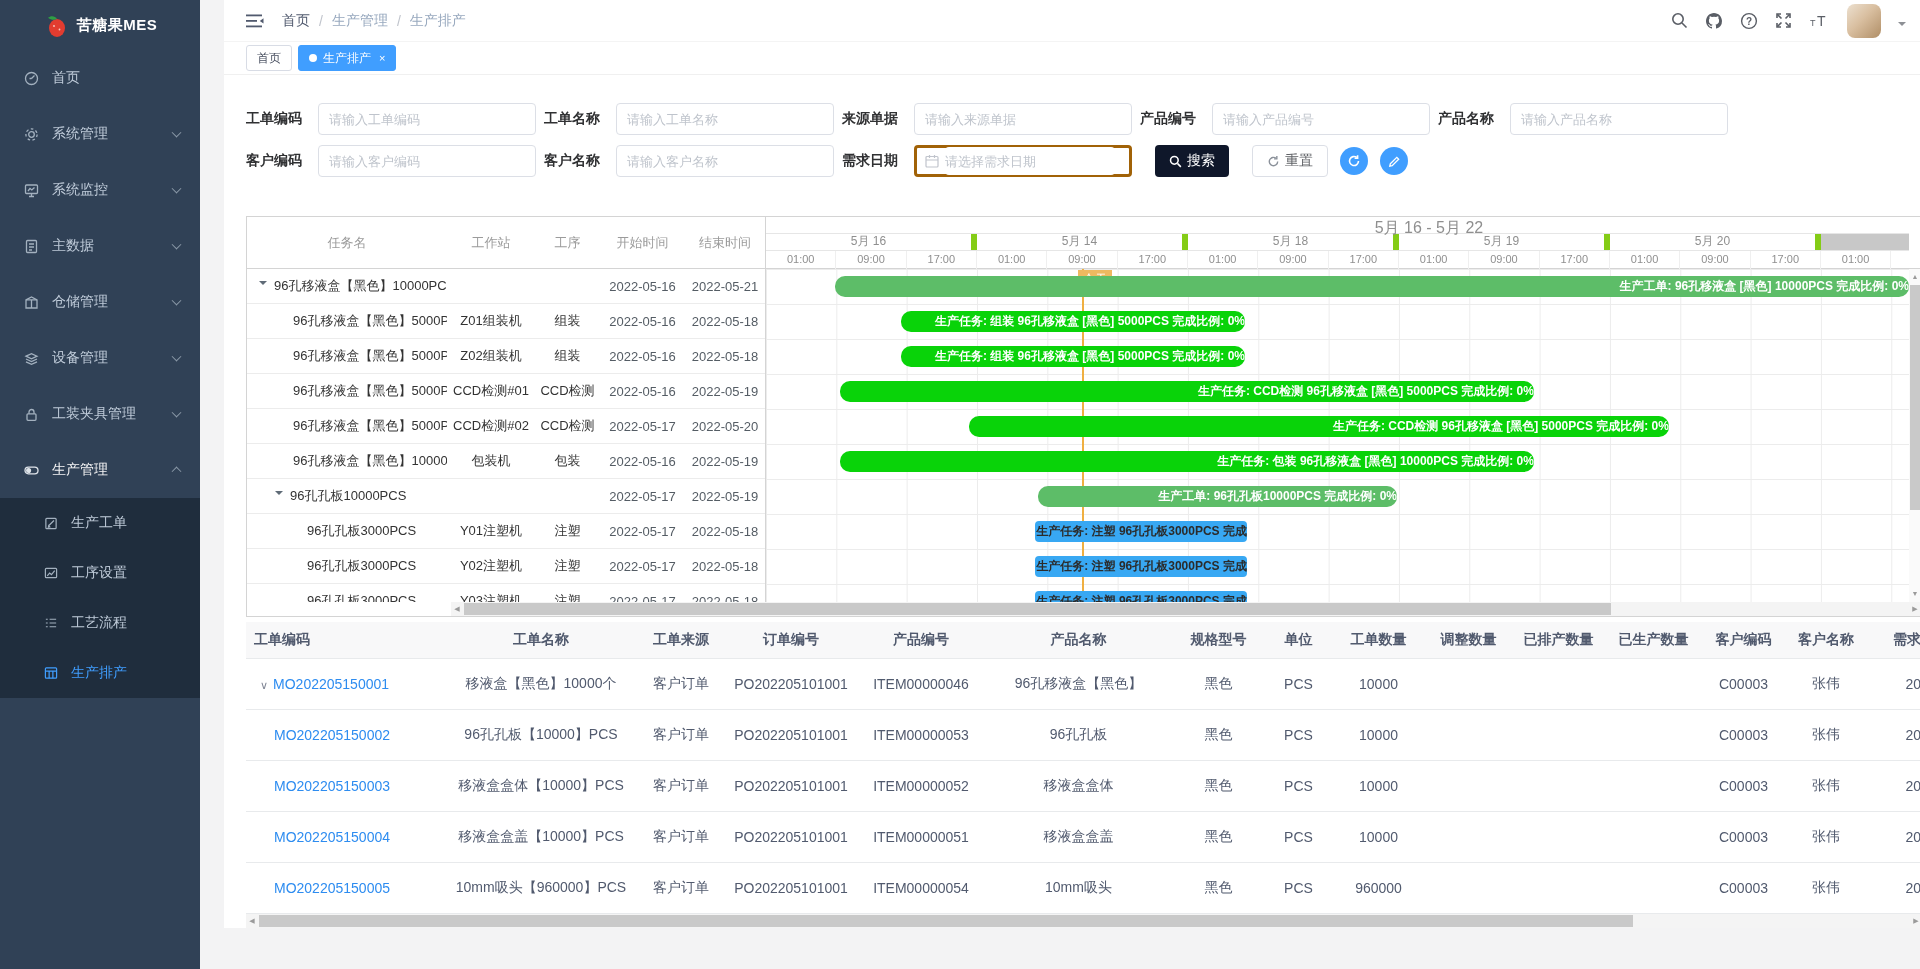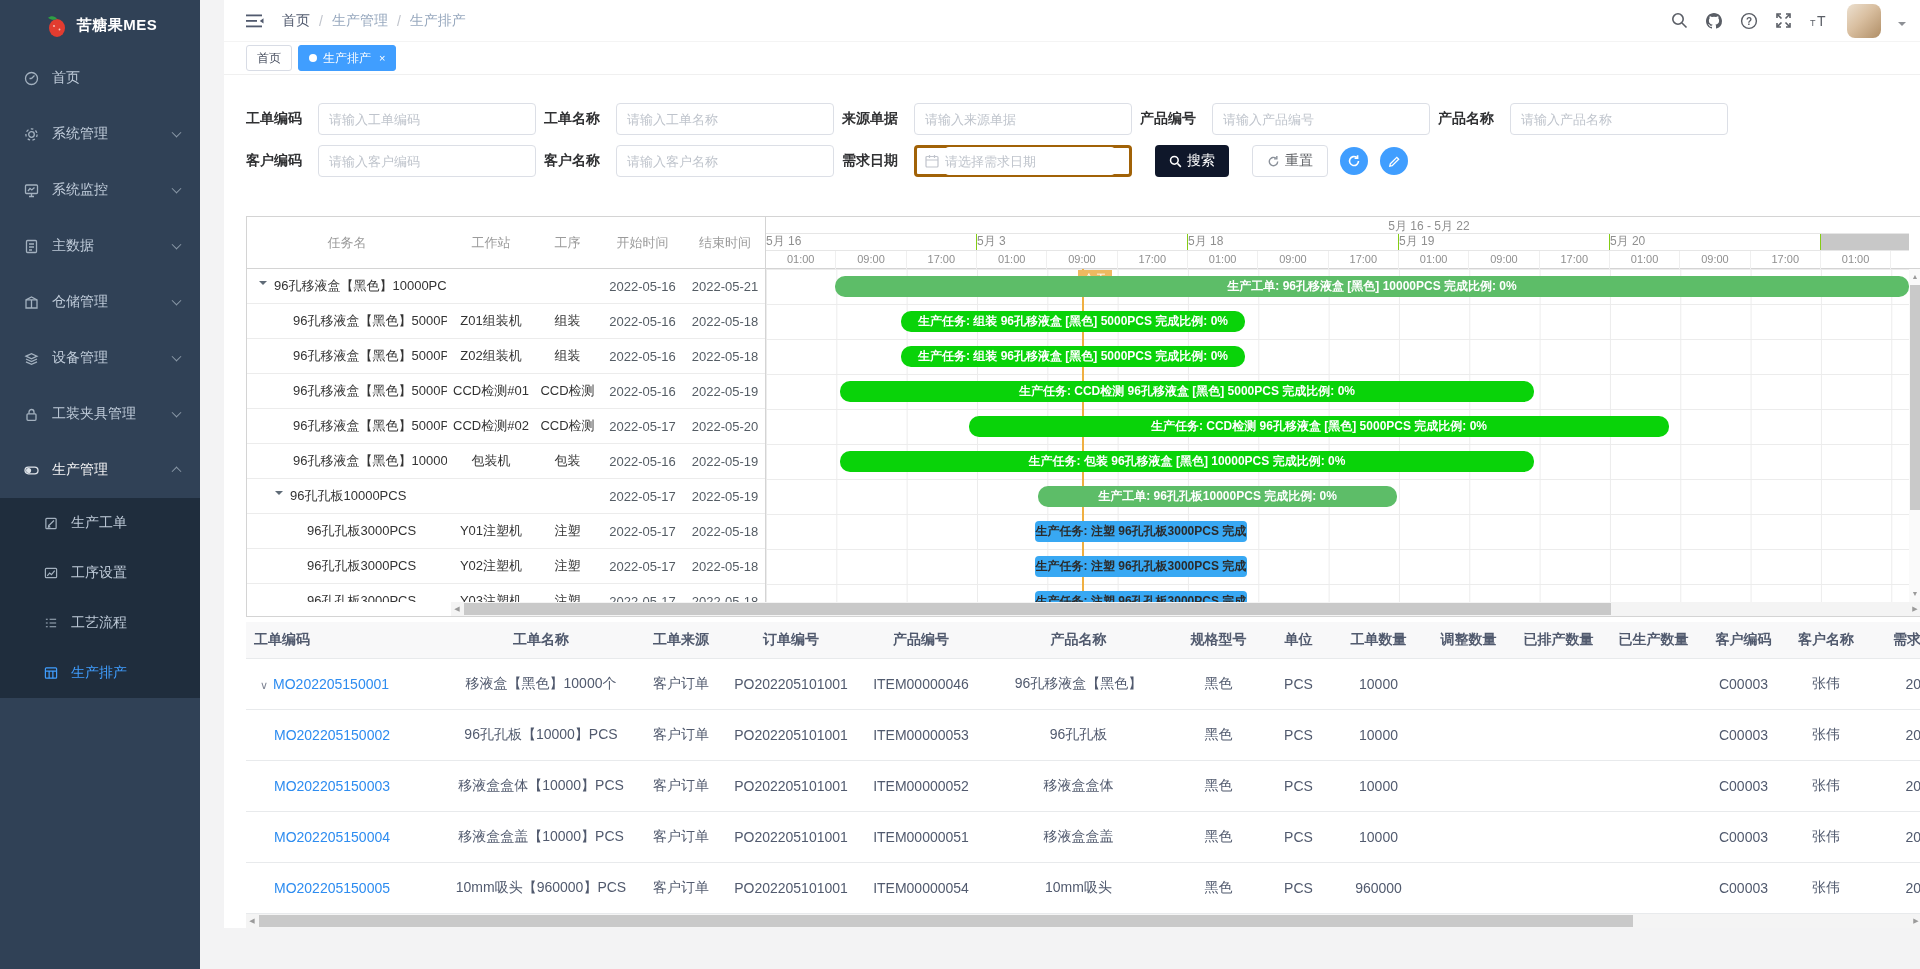--- a/index.html
+++ b/index.html
@@ -71,44 +71,44 @@
         align-items:center;justify-content:center;margin-left:12px;cursor:pointer;}
 
   
   .gantt{margin:29px 22px 0;width:1676px;box-sizing:border-box;border:1px solid #d4d4d4;
          display:grid;grid-template-columns:519px 1143px 12px;grid-template-rows:52px 333px 14px;flex-shrink:0;}
   .glh{border-right:1px solid #d4d4d4;border-bottom:1px solid #d4d4d4;display:grid;box-sizing:border-box;
        grid-template-columns:200px 88px 65px 85px 80px;align-items:center;text-align:center;
        color:#9b9b9b;font-size:13px;}
   .gth{border-bottom:1px solid #d4d4d4;box-sizing:border-box;color:#8f8f8f;}
   .b1{height:17px;position:relative;border-bottom:1px solid #e6e6e6;box-sizing:border-box;}
-  .b1 span{position:absolute;left:58%;transform:translateX(-50%);top:1px;font-size:12px;white-space:nowrap;}
+  .b1 span{position:absolute;left:58%;transform:translateX(-50%);top:1px;font-size:16px;white-space:nowrap;}
   .b2{height:17px;display:flex;border-bottom:1px solid #e6e6e6;box-sizing:border-box;}
-  .b2 .dcell{width:18.46%;border-right:1px solid #84cc16;box-sizing:border-box;text-align:left;
+  .b2 .dcell{width:18.46%;border-right:6px solid #84cc16;box-sizing:border-box;text-align:center;
              font-size:12px;line-height:15px;}
   .b2 .dgray{flex:1;background:#c8c8c8;position:relative;overflow:hidden;}
   .b3{height:18px;display:flex;}
   .b3 span{width:6.1536%;border-right:1px solid #efefef;box-sizing:border-box;text-align:center;
            line-height:17px;font-size:11px;flex-shrink:0;}
   .gvh{border-bottom:1px solid #d4d4d4;background:#fff;box-sizing:border-box;}
   .glb{border-right:1px solid #d4d4d4;overflow:hidden;box-sizing:border-box;}
   .grow{height:35px;border-bottom:1px solid #ececec;display:grid;box-sizing:border-box;
         grid-template-columns:200px 88px 65px 85px 80px;align-items:center;text-align:center;
         font-size:13px;color:#333;cursor:pointer;}
   .grow .nm{text-align:left;white-space:nowrap;overflow:hidden;}
   .grow .dt{color:#545c64;}
   .iA{padding-left:12px;} .iB{padding-left:46px;} .iC{padding-left:28px;} .iD{padding-left:60px;}
   .tri{display:inline-block;width:0;height:0;border:4.5px solid transparent;border-top-color:#5f6b77;
        margin-right:7px;vertical-align:1px;}
   .gtb{position:relative;overflow:hidden;
        background-image:linear-gradient(to right,#ececec 1px,transparent 1px),
                         linear-gradient(to bottom,#ececec 1px,transparent 1px);
        background-size:6.1536% 100%,100% 35px;}
   .bar{position:absolute;height:21px;border-radius:10px;color:#fff;font-size:12px;font-weight:bold;
-       text-align:center;line-height:21px;white-space:nowrap;overflow:hidden;cursor:pointer;}
+       text-align:right;line-height:21px;white-space:nowrap;overflow:hidden;cursor:pointer;}
   .bar.order{background:#5dbd68;}
   .bar.task{background:#09d309;}
   .bar.sel{background:#38a8f3;color:#2b2b2b;border-radius:4px;}
   .today-line{position:absolute;top:0;bottom:0;width:2px;background:#efaf41;}
   .today-badge{position:absolute;top:1px;left:-4px;background:#eeb960;color:#fff;font-size:12px;
                padding:1px 5px;white-space:nowrap;}
   .gvs{position:relative;background:#fafafa;}
   .sa{color:#9a9a9a;font-size:7px;line-height:12px;text-align:center;cursor:pointer;}
   .gvs .sa{position:absolute;left:0;width:12px;}
   .gvs .sa.up{top:2px;} .gvs .sa.dn{bottom:2px;}
@@ -430,21 +430,21 @@
           <span>开始时间</span>
           <span>结束时间</span>
         </div>
 
         <div class="gth">
           <div class="b1">
             <span>5月 16 - 5月 22</span>
           </div>
           <div class="b2">
             <div class="dcell">5月 16</div>
-            <div class="dcell">5月 3</div>
+            <div class="dcell">5月 14</div>
             <div class="dcell">5月 18</div>
             <div class="dcell">5月 19</div>
             <div class="dcell">5月 20</div>
             <div class="dgray">
               
             </div>
           </div>
           <div class="b3">
             <span>01:00</span>
               <span>09:00</span>

